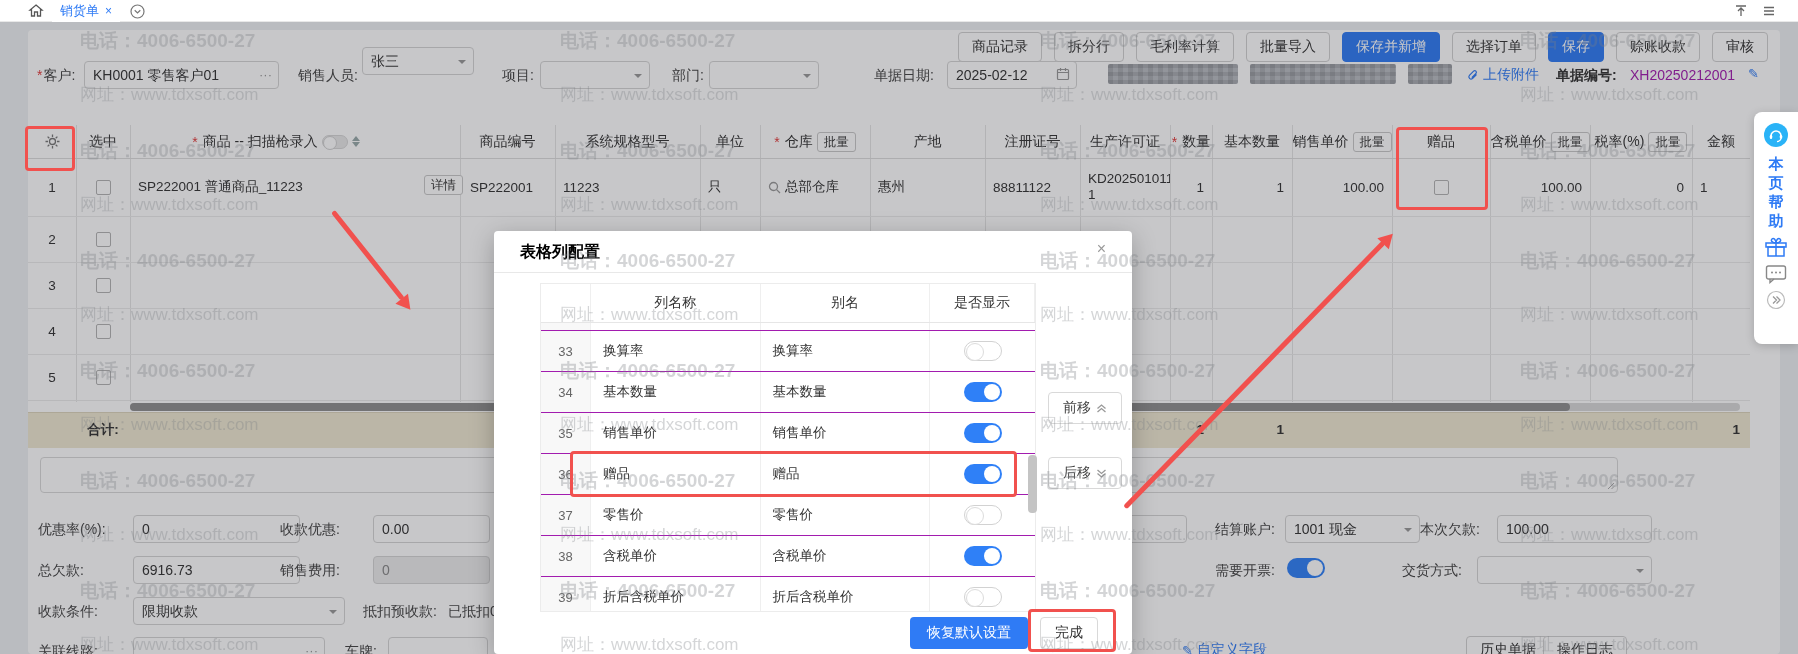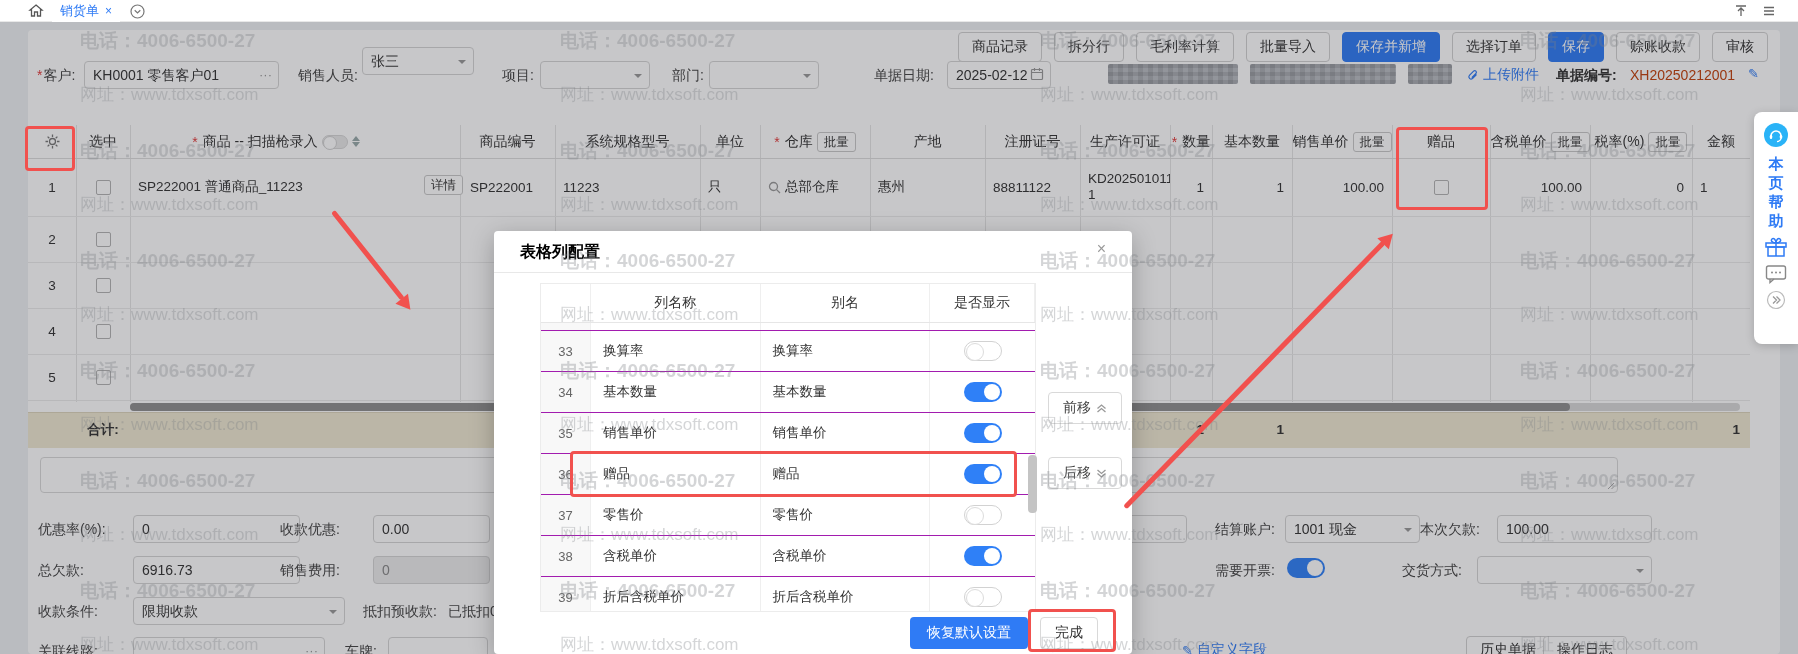--- a/index.html
+++ b/index.html
@@ -155,42 +155,42 @@
   </div>
   <div class="flabel" style="left:502px;top:67px">项目:</div>
   <div class="inp" style="left:540px;top:61px;width:110px">
       <i class="caret"></i>
     </div>
   <div class="flabel" style="left:672px;top:67px">部门:</div>
   <div class="inp" style="left:709px;top:61px;width:110px">
       <i class="caret"></i>
     </div>
   <div class="flabel" style="left:874px;top:67px">单据日期:</div>
-  <div class="inp" style="left:947px;top:61px;width:104px">
+  <div class="inp" style="left:947px;top:61px;width:130px">
     <span>2025-02-12</span>
     <span class="suffix" style="top:5px">
       <svg width="14" height="14" viewBox="0 0 14 14">
           <rect x="1.5" y="2.5" width="11" height="10" rx="1" fill="none" stroke="#999" stroke-width="1.2"></rect>
           <path d="M1.5 5.5 H12.5 M4.5 1 V4 M9.5 1 V4" stroke="#999" stroke-width="1.2"></path>
         </svg>
     </span>
   </div>
   <div class="mosaic" style="left:1108px;top:64px;width:130px"></div>
   <div class="mosaic" style="left:1250px;top:64px;width:146px"></div>
   <div class="mosaic" style="left:1408px;top:64px;width:44px"></div>
   <div class="abs" style="left:1466px;top:66px;display:flex;align-items:center;gap:4px">
     <span>
       <svg width="13" height="13" viewBox="0 0 13 13">
           <path d="M10.5 5.5 L6.5 9.5 a2.2 2.2 0 0 1 -3.1 -3.1 L7.6 2.2 a1.6 1.6 0 0 1 2.3 2.3 L5.8 8.7" fill="none" stroke="#2f7bf5" stroke-width="1.2"></path>
         </svg>
     </span>
     <span class="bluelink">上传附件</span>
   </div>
   <div class="flabel" style="left:1556px;top:67px;font-weight:700;color:#333">单据编号:</div>
-  <div class="flabel" style="left:1630px;top:67px;color:#c2410c">XH20250212001</div>
+  <div class="flabel" style="left:1630px;top:67px;color:#a21caf">XH20250212001</div>
   <span class="abs" style="left:1748px;top:66px;color:#2f7bf5;font-size:13px">✎</span>
 
   
   <div id="grid">
       <div class="hcell" style="left:28px;width:48px">
         <span>
           <svg width="17" height="17" viewBox="0 0 17 17">
             <circle cx="8.5" cy="8.5" r="3" fill="none" stroke="#777" stroke-width="1.3"></circle>
             <path d="M8.5 1.5 V4 M8.5 13 V15.5 M1.5 8.5 H4 M13 8.5 H15.5 M3.6 3.6 L5.3 5.3 M11.7 11.7 L13.4 13.4 M13.4 3.6 L11.7 5.3 M5.3 11.7 L3.6 13.4" stroke="#777" stroke-width="1.3"></path>
           </svg>

